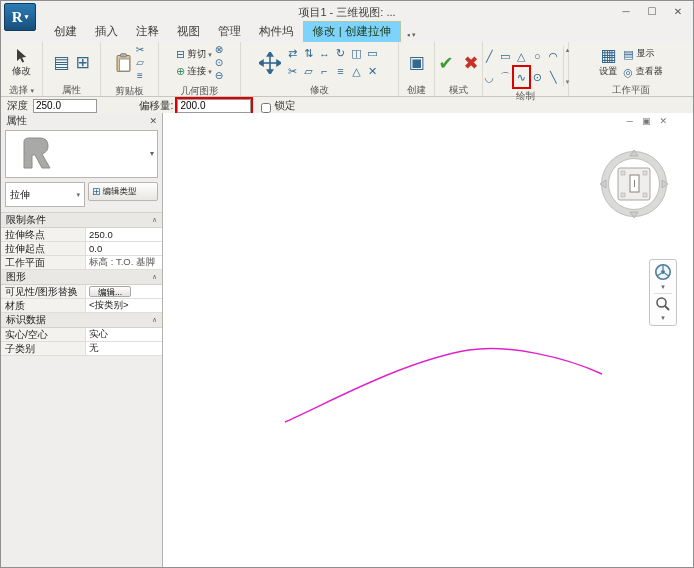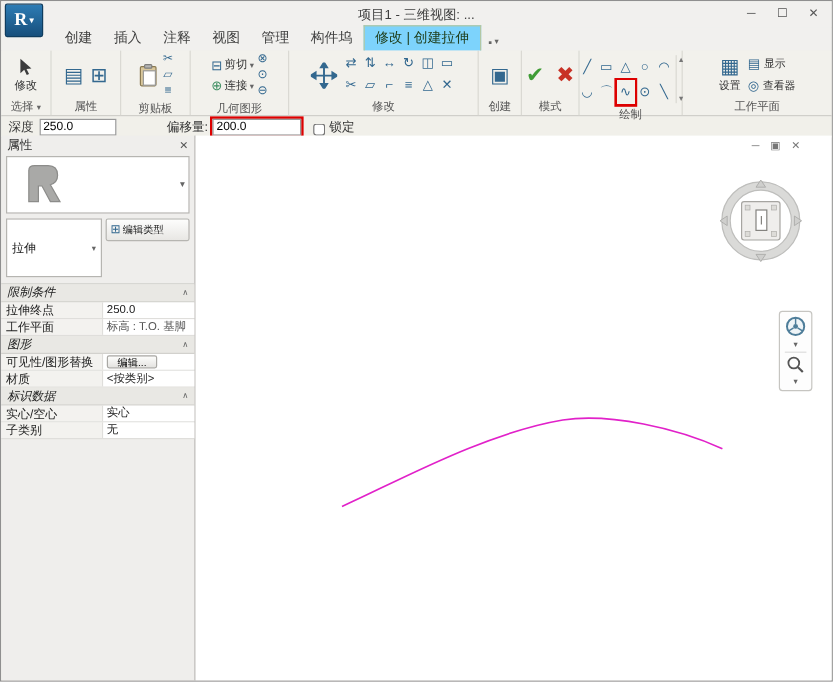--- a/index.html
+++ b/index.html
@@ -76,27 +76,27 @@
   .propspal{width:161px;background:#efeeec;border-right:1px solid #b3b2ae;display:flex;
     flex-direction:column;font-size:10px;color:#222;}
   .pp-header{height:16px;display:flex;justify-content:space-between;align-items:center;padding:0 5px;}
   .pp-header .t{font-size:10.5px;color:#333;}
   .pp-close{font-size:9px;color:#555;cursor:pointer;}
   .type-selector{margin:1px 4px;height:46px;background:#fff;border:1px solid #b6b5b1;
     position:relative;cursor:pointer;}
   .type-selector .sel-caret{position:absolute;right:3px;top:18px;font-size:8px;color:#666;}
   .combo-row{display:flex;gap:3px;margin:3px 4px;}
   .combo{flex:1;height:15px;background:#fff;border:1px solid #b6b5b1;display:flex;
-    align-items:center;justify-content:space-between;padding:16px 4px;font-size:10px;cursor:pointer;}
+    align-items:center;justify-content:space-between;padding:4px 4px;font-size:10px;cursor:pointer;}
   .edit-type-btn{width:62px;height:17px;border:1px solid #b6b5b1;border-radius:2px;
     background:linear-gradient(#fdfdfc,#e8e7e4);display:flex;align-items:center;gap:2px;
     font-size:8.5px;padding:0 3px;cursor:pointer;white-space:nowrap;}
   .pgrid{margin-top:2px;border-top:1px solid #d2d1cd;}
   .psec{height:14px;background:#e9e8e4;border-bottom:1px solid #d2d1cd;display:flex;
-    justify-content:space-between;align-items:center;padding:0 5px;cursor:pointer;color:#222;font-style:italic;}
+    justify-content:space-between;align-items:center;padding:0 5px;cursor:pointer;color:#222;}
   .sec-arrow{font-size:7px;color:#666;}
   .prow{display:flex;height:13px;border-bottom:1px solid #dfdedb;}
   .plbl{width:80px;background:#f3f2ef;border-right:1px solid #dfdedb;display:flex;align-items:center;
     padding-left:4px;white-space:nowrap;overflow:hidden;}
   .pval{flex:1;background:#fff;display:flex;align-items:center;padding-left:3px;
     white-space:nowrap;overflow:hidden;font-size:9.5px;cursor:text;}
   .pval input[type=checkbox]{width:10px;height:10px;margin:0;}
   .edit-btn{height:11px;line-height:10px;font-size:8.5px;border:1px solid #a9a8a4;border-radius:2px;
     background:linear-gradient(#fdfdfc,#e4e3e0);padding:0 8px;cursor:pointer;}
   .pp-fill{flex:1;}
@@ -350,20 +350,26 @@
       <div class="pgrid">
 
         <div class="psec">
           <span>限制条件</span>
           <span class="sec-arrow">∧</span>
         </div>
         <div class="prow">
           <div class="plbl">拉伸终点</div>
           <div class="pval">
             <span>250.0</span>
+          </div>
+        </div>
+        <div class="prow">
+          <div class="plbl">拉伸起点</div>
+          <div class="pval">
+            <span>0.0</span>
           </div>
         </div>
         <div class="prow">
           <div class="plbl">工作平面</div>
           <div class="pval" style="color:#555;">
             <span>标高 : T.O. 基脚</span>
           </div>
         </div>
 
         <div class="psec">

